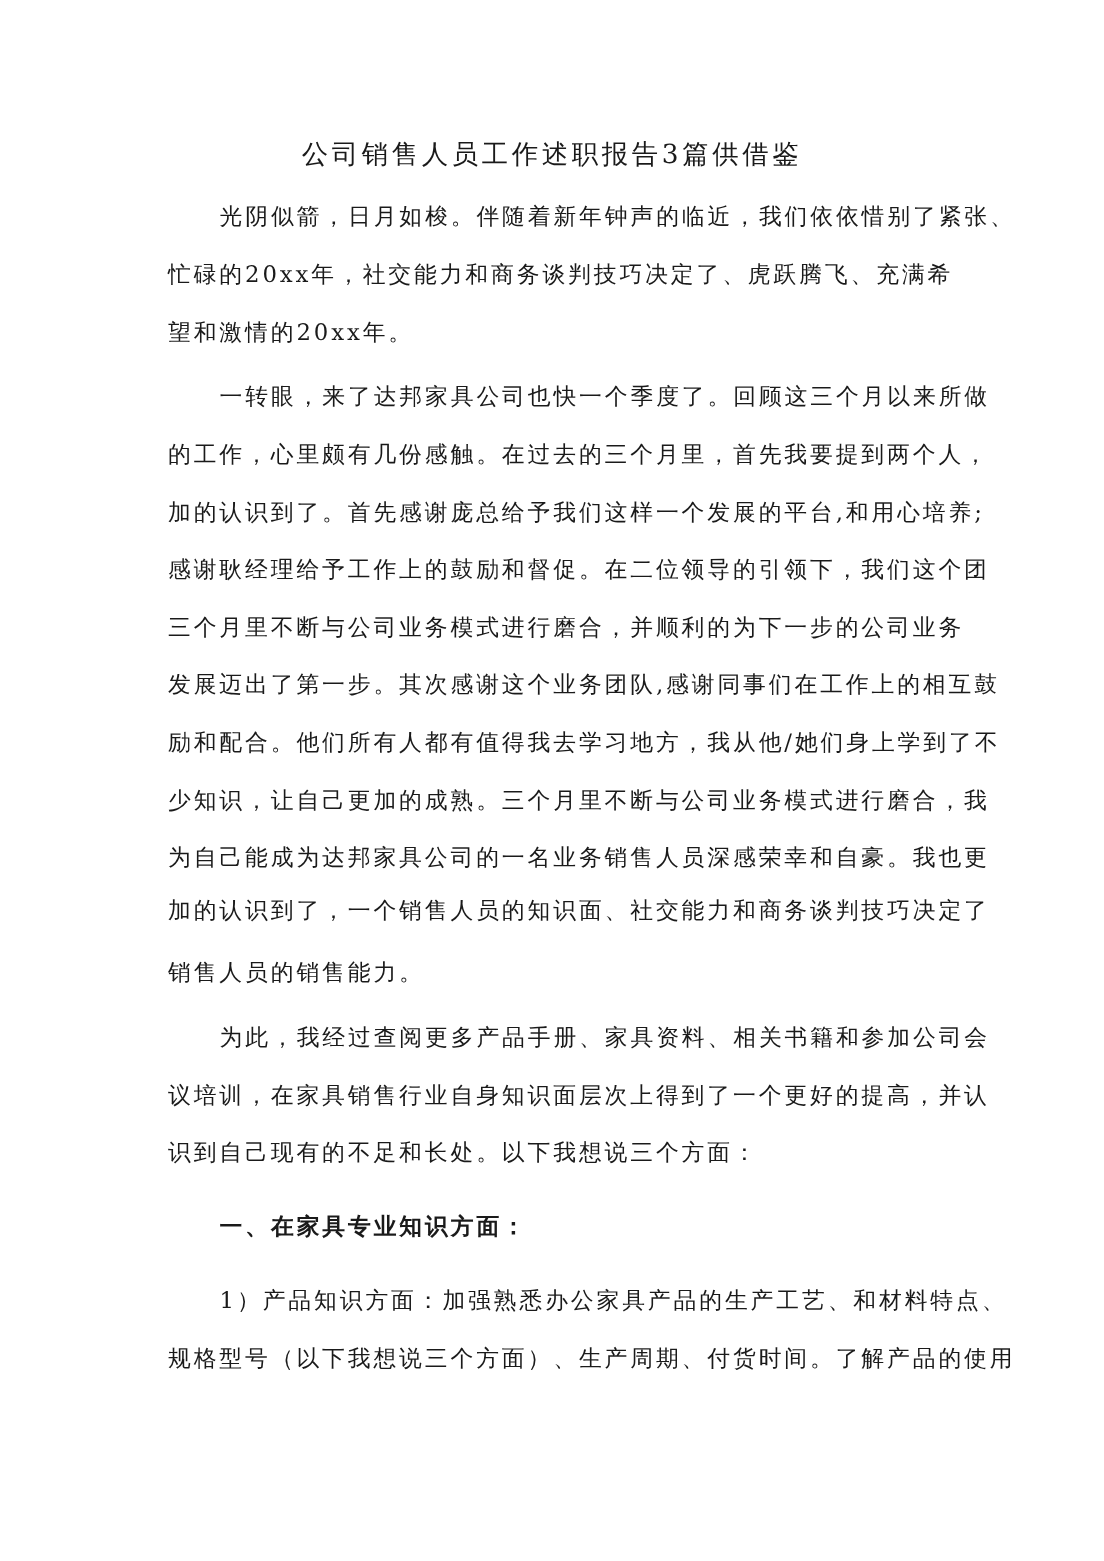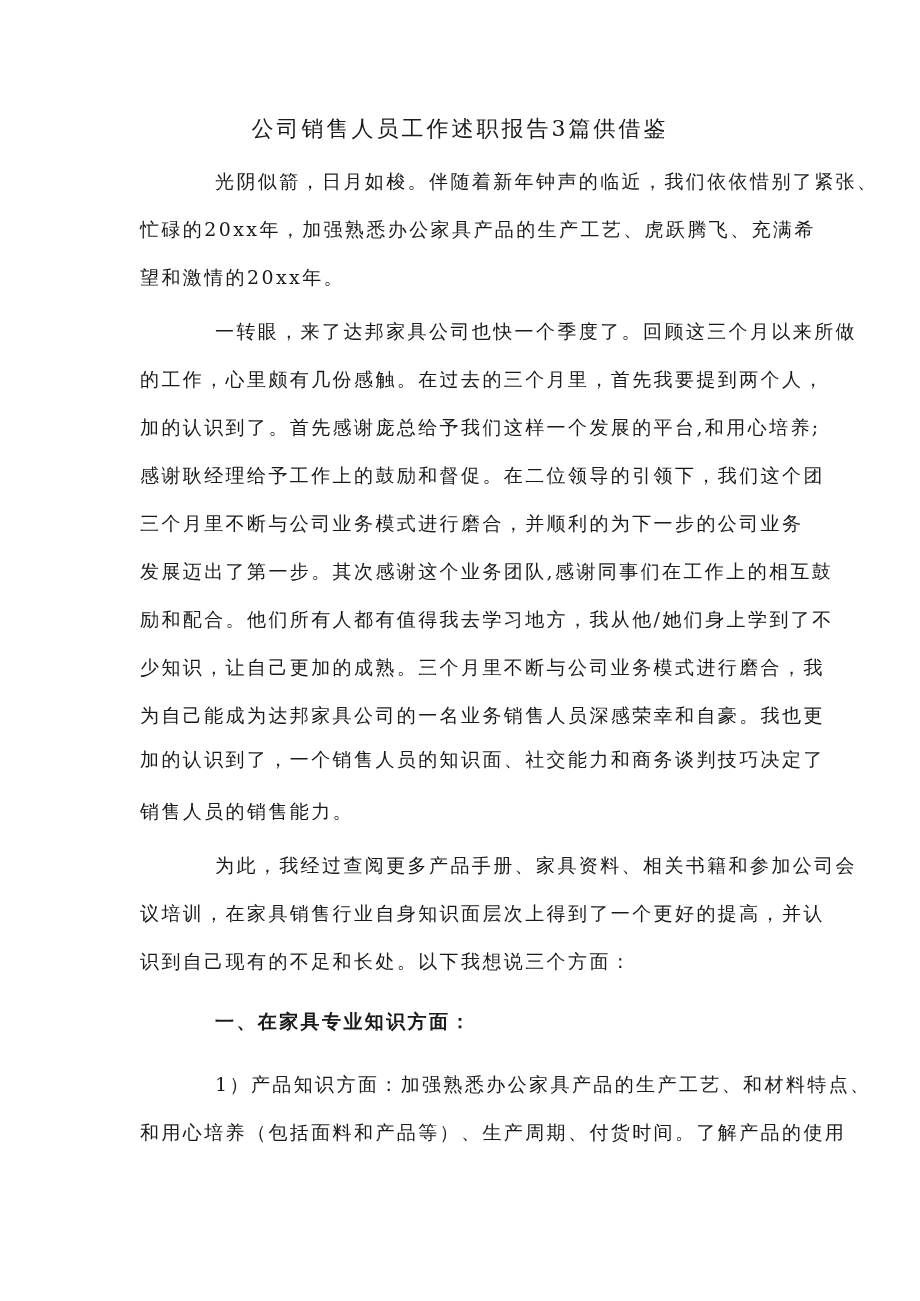--- a/index.html
+++ b/index.html
@@ -3,43 +3,43 @@
   <meta charset="utf-8">
   <style>
     html, body { margin: 0; padding: 0; background: #ffffff; }
     body { width: 920px; height: 1301px; position: relative; overflow: hidden;
            font-family: "DejaVu Serif", "Liberation Serif", serif; color: #1a1a1a; }
     .page { position: absolute; left: 0; top: 0; width: 920px; height: 1301px; background: #fff; }
     .title { position: absolute; top: 114px; left: 0; width: 920px; text-align: center;
              font-size: 22px; letter-spacing: 3px; color: #1a1a1a; }
     .line { position: absolute; left: 140px; width: 670px; font-size: 19px; letter-spacing: 2.4px;
             white-space: nowrap; line-height: 26px; }
-    .indent { left: 183px; margin-left: 32px; }
+    .indent { left: 183px; }
     .bold { font-weight: bold; font-family: Liberation Mono, monospace; }
   </style>
 </head>
 <body>
 
 <div class="page">
   <div class="title">公司销售人员工作述职报告3篇供借鉴</div>
   <div id="body-lines">
       <div class="line indent" style="top: 168px;">光阴似箭，日月如梭。伴随着新年钟声的临近，我们依依惜别了紧张、</div>
-      <div class="line" style="top: 216px;">忙碌的20xx年，加强熟悉办公家具产品的生产工艺、虎跃腾飞、充满希</div>
+      <div class="line" style="top: 216px;">忙碌的20xx年，社交能力和商务谈判技巧决定了、虎跃腾飞、充满希</div>
       <div class="line" style="top: 264px;">望和激情的20xx年。</div>
       <div class="line indent" style="top: 318px;">一转眼，来了达邦家具公司也快一个季度了。回顾这三个月以来所做</div>
       <div class="line" style="top: 366px;">的工作，心里颇有几份感触。在过去的三个月里，首先我要提到两个人，</div>
       <div class="line" style="top: 414px;">加的认识到了。首先感谢庞总给予我们这样一个发展的平台,和用心培养;</div>
       <div class="line" style="top: 462px;">感谢耿经理给予工作上的鼓励和督促。在二位领导的引领下，我们这个团</div>
       <div class="line" style="top: 510px;">三个月里不断与公司业务模式进行磨合，并顺利的为下一步的公司业务</div>
       <div class="line" style="top: 558px;">发展迈出了第一步。其次感谢这个业务团队,感谢同事们在工作上的相互鼓</div>
       <div class="line" style="top: 606px; text-align: center;">励和配合。他们所有人都有值得我去学习地方，我从他/她们身上学到了不</div>
       <div class="line" style="top: 654px;">少知识，让自己更加的成熟。三个月里不断与公司业务模式进行磨合，我</div>
       <div class="line" style="top: 702px;">为自己能成为达邦家具公司的一名业务销售人员深感荣幸和自豪。我也更</div>
       <div class="line" style="top: 746px;">加的认识到了，一个销售人员的知识面、社交能力和商务谈判技巧决定了</div>
       <div class="line" style="top: 798px;">销售人员的销售能力。</div>
       <div class="line indent" style="top: 852px;">为此，我经过查阅更多产品手册、家具资料、相关书籍和参加公司会</div>
       <div class="line" style="top: 900px;">议培训，在家具销售行业自身知识面层次上得到了一个更好的提高，并认</div>
       <div class="line" style="top: 948px;">识到自己现有的不足和长处。以下我想说三个方面：</div>
       <div class="line indent bold" style="top: 1010px;">一、在家具专业知识方面：</div>
       <div class="line indent" style="top: 1071px;">1）产品知识方面：加强熟悉办公家具产品的生产工艺、和材料特点、</div>
-      <div class="line" style="top: 1119px;">和用心培养（包括面料和产品等）、生产周期、付货时间。了解产品的使用</div>
+      <div class="line" style="top: 1119px;">规格型号（以下我想说三个方面）、生产周期、付货时间。了解产品的使用</div>
     </div>
 </div>
 
 </body></html>

